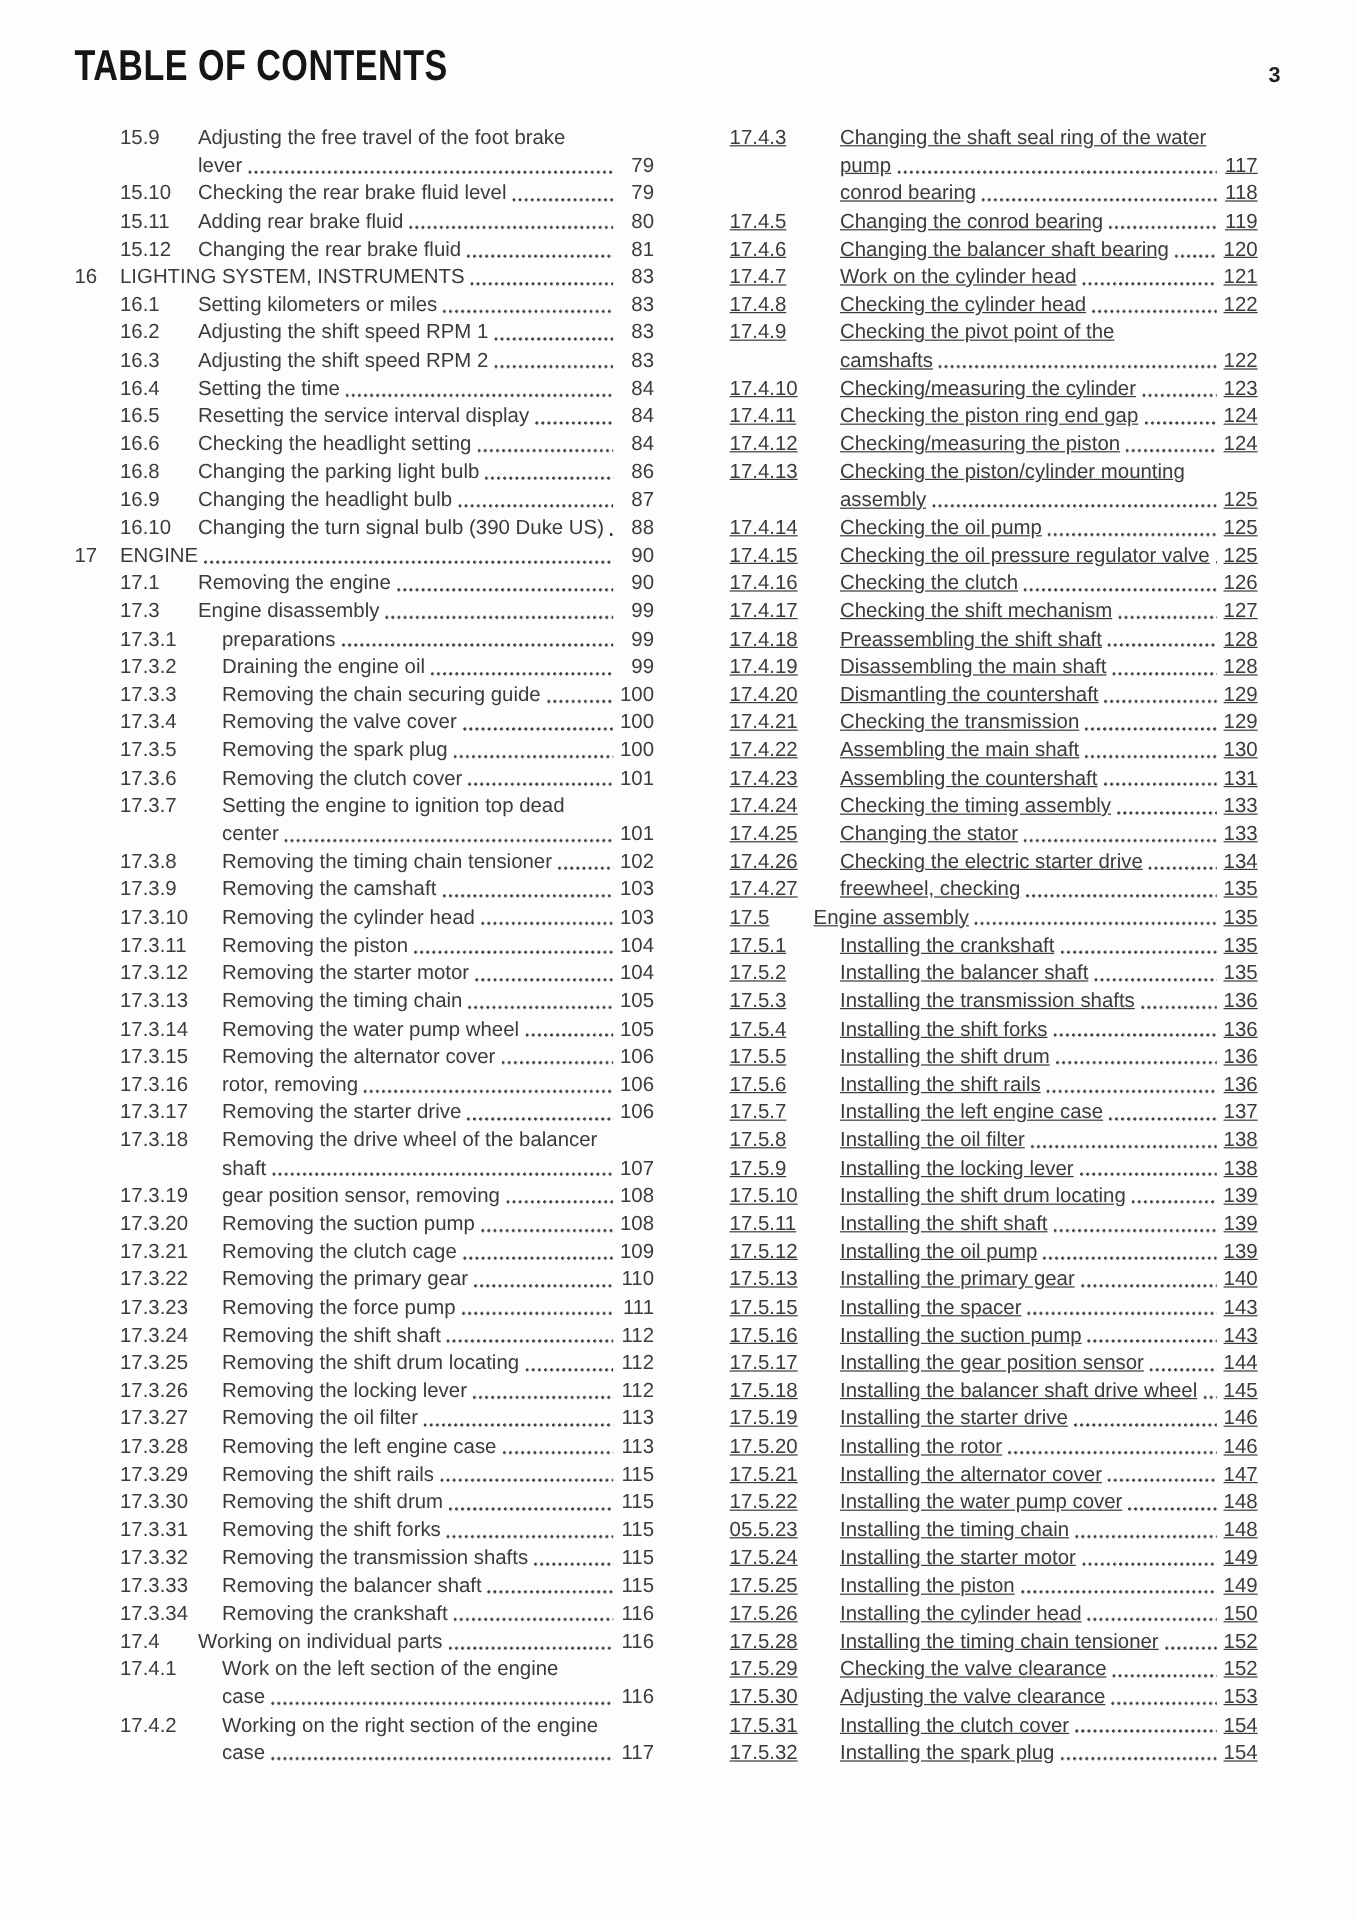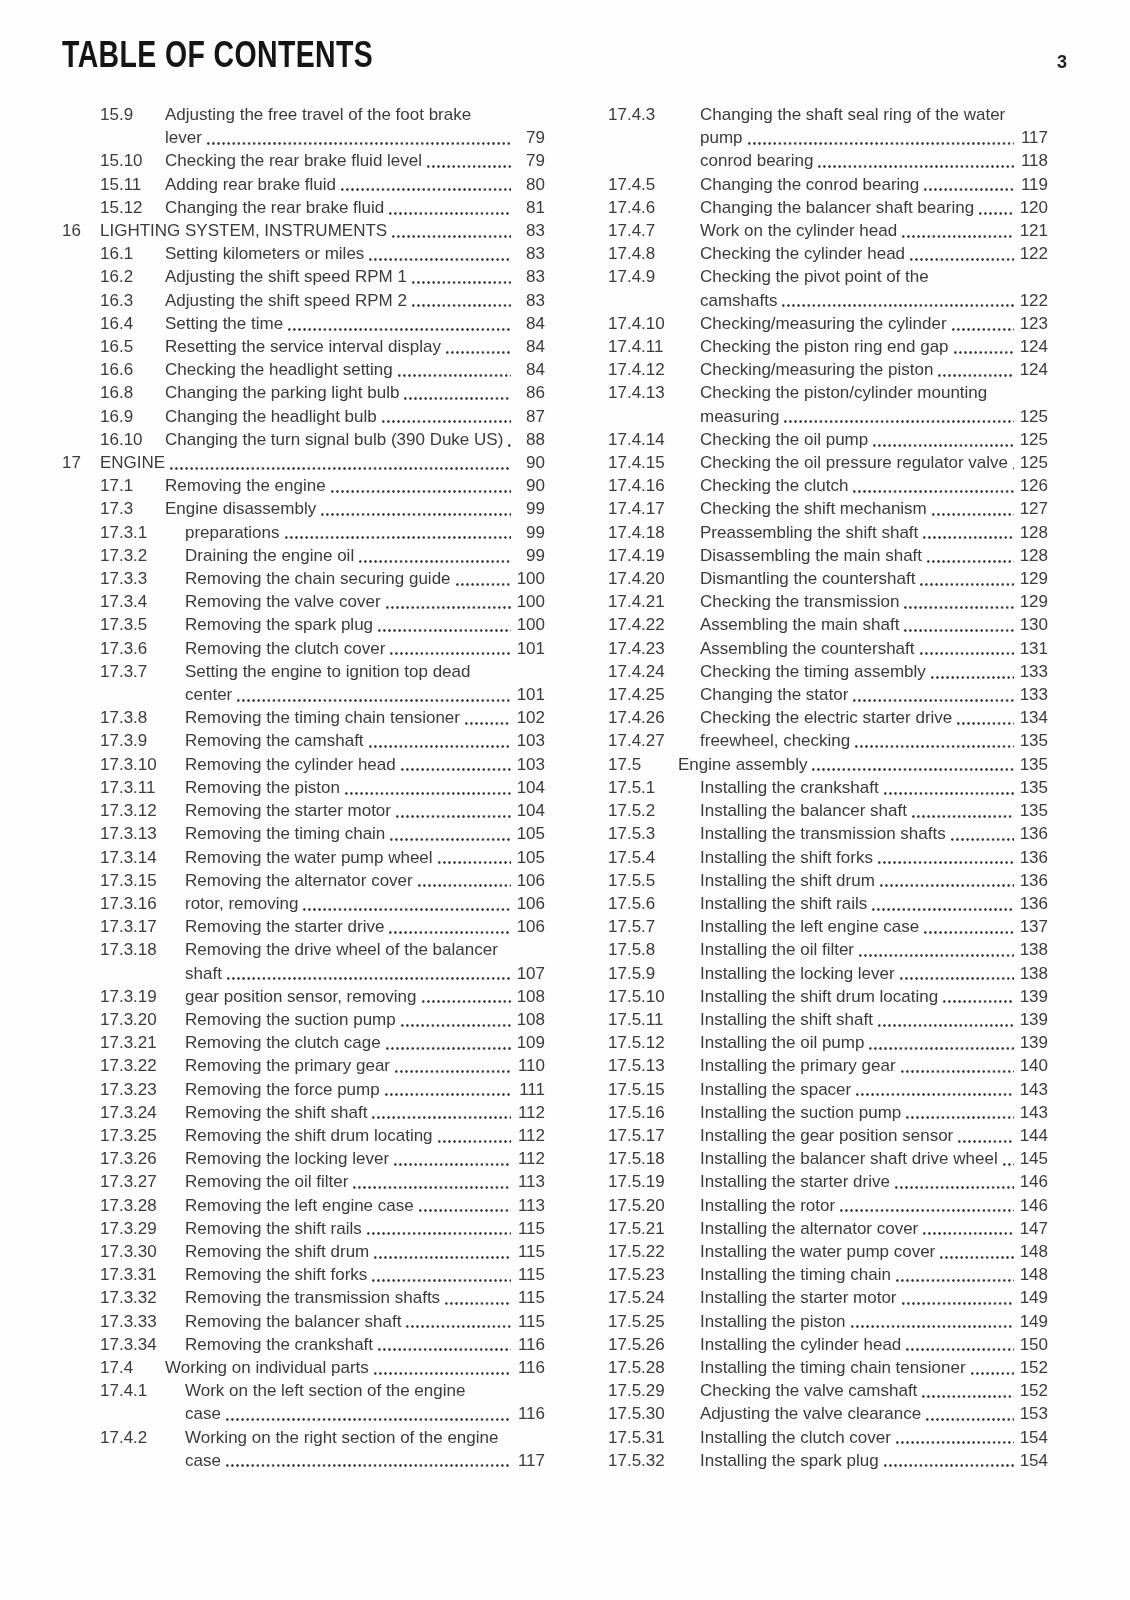--- a/index.html
+++ b/index.html
@@ -21,21 +21,21 @@
   }
   .page-num-top {
     position:absolute; top:52px; right:63px;
     font-size:18px; font-weight:700; color:#222;
   }
   .columns {
     position:absolute; left:62px; top:103px;
     display:flex;
   }
   .col.left  { width:483px; margin-right:63px; }
-  .col.right { width:440px; }
+  .col.right { width:440px;text-decoration:underline; }
   .row { display:flex; line-height:23.2px; font-size:17px; }
   .num { flex:0 0 auto; }
   .col.left .lv1 .num { width:38px; }
   .col.left .lv2 .num { margin-left:38px; width:65px; }
   .col.left .lv3 .num { margin-left:38px; width:85px; }
   .col.right .lv2 .num { width:70px; }
   .col.right .lv3 .num { width:92px; }
   .txt { flex:0 0 auto; white-space:pre; }
   .leader {
     flex:1 1 8px;
@@ -599,21 +599,21 @@
             <span class="page">124</span>
           </div>
         </div>
         <div>
           <div class="row lv3">
             <span class="num">17.4.13</span>
             <span class="txt">Checking the piston/cylinder mounting</span>
           </div>
           <div class="row lv3 cont">
             <span class="num"></span>
-            <span class="txt">measuring</span>
+            <span class="txt">assembly</span>
             <span class="leader"></span>
             <span class="page">125</span>
           </div>
         </div>
         <div>
           <div class="row lv3">
             <span class="num">17.4.14</span>
             <span class="txt">Checking the oil pump</span>
             <span class="leader"></span>
             <span class="page">125</span>
@@ -894,21 +894,21 @@
         <div>
           <div class="row lv3">
             <span class="num">17.5.22</span>
             <span class="txt">Installing the water pump cover</span>
             <span class="leader"></span>
             <span class="page">148</span>
           </div>
         </div>
         <div>
           <div class="row lv3">
-            <span class="num">17.5.23</span>
+            <span class="num">05.5.23</span>
             <span class="txt">Installing the timing chain</span>
             <span class="leader"></span>
             <span class="page">148</span>
           </div>
         </div>
         <div>
           <div class="row lv3">
             <span class="num">17.5.24</span>
             <span class="txt">Installing the starter motor</span>
             <span class="leader"></span>
@@ -935,21 +935,21 @@
           <div class="row lv3">
             <span class="num">17.5.28</span>
             <span class="txt">Installing the timing chain tensioner</span>
             <span class="leader"></span>
             <span class="page">152</span>
           </div>
         </div>
         <div>
           <div class="row lv3">
             <span class="num">17.5.29</span>
-            <span class="txt">Checking the valve camshaft</span>
+            <span class="txt">Checking the valve clearance</span>
             <span class="leader"></span>
             <span class="page">152</span>
           </div>
         </div>
         <div>
           <div class="row lv3">
             <span class="num">17.5.30</span>
             <span class="txt">Adjusting the valve clearance</span>
             <span class="leader"></span>
             <span class="page">153</span>

